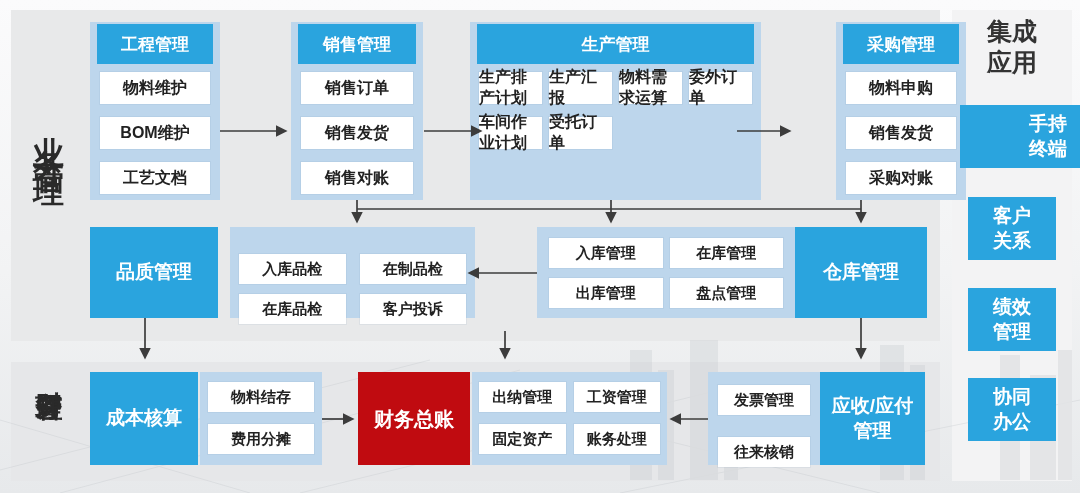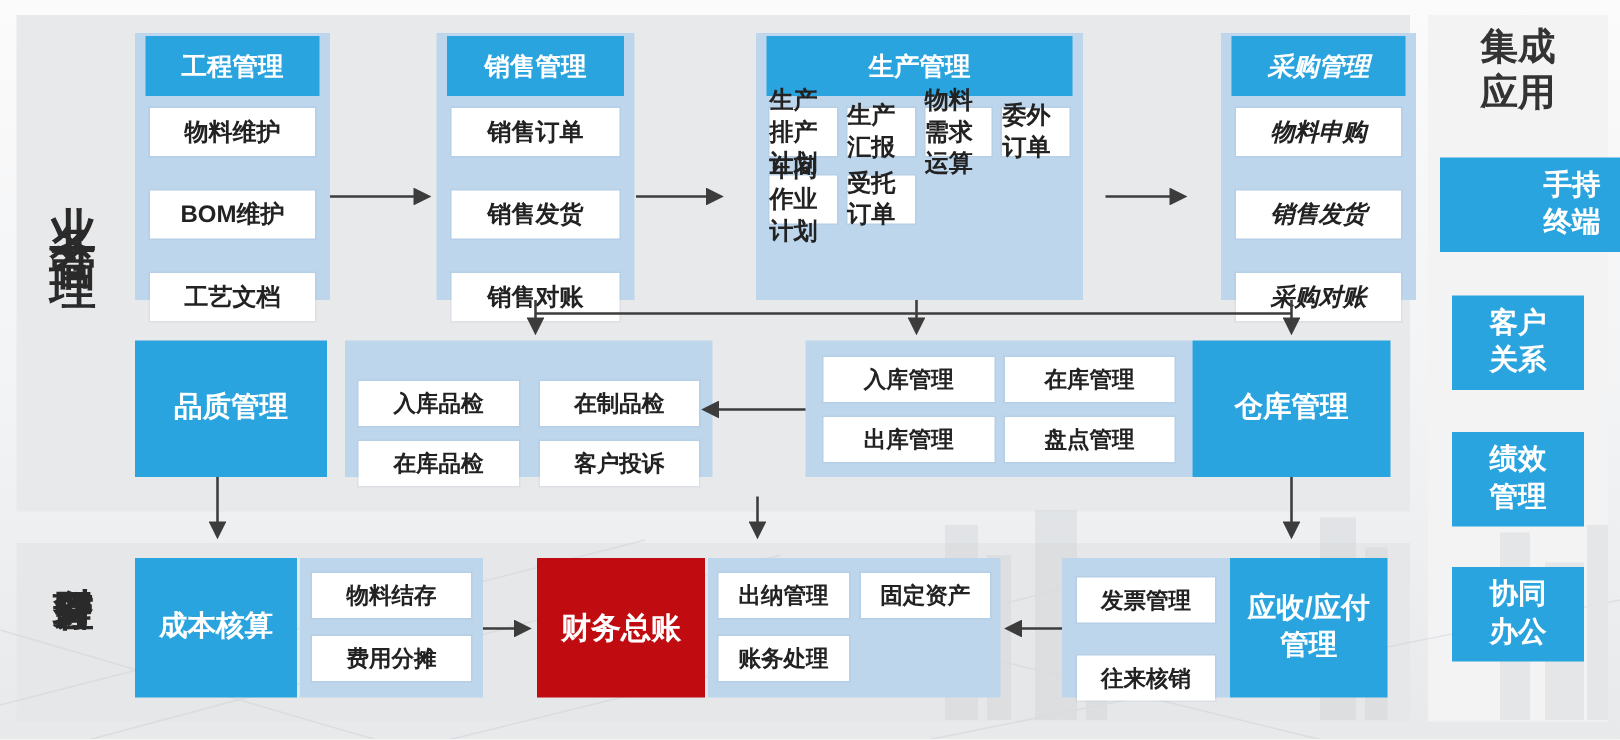--- a/index.html
+++ b/index.html
@@ -10,21 +10,21 @@
   #panel-business{left:11px;top:10px;width:929px;height:331px;background:#e8e9ea;}
   #panel-finance{left:11px;top:362px;width:929px;height:119px;background:#e6e7e9;}
   #panel-right{left:952px;top:10px;width:120px;height:471px;background:#f3f3f4;}
   .vlabel{position:absolute;color:#2a2a2a;font-weight:700;
     writing-mode:vertical-rl;text-orientation:upright;}
   #label-business{left:27px;top:112px;font-size:31px;letter-spacing:13px;}
   #label-finance{left:31px;top:370px;font-size:27px;letter-spacing:1px;}
   .col{position:absolute;top:22px;height:178px;background:#bdd6ec;box-sizing:border-box;}
   .col-header{margin:2px 7px 0;height:40px;background:#2aa4de;color:#fff;
     display:flex;align-items:center;justify-content:center;font-size:17px;font-weight:700;}
-  .col-items{display:flex;flex-direction:column;padding:8px 10px 0;gap:23px;}
+  .col-items{display:flex;flex-direction:column;padding:8px 10px 0;gap:13px;}
   .col-items-grid{display:grid;grid-template-columns:1fr 1fr 1fr 1fr;padding:8px 9px 0;gap:13px 7px;}
   .item{background:#fff;height:32px;display:flex;align-items:center;justify-content:center;
     font-size:16px;font-weight:700;color:#222;box-shadow:0 0 0 1px rgba(120,150,180,.10);}
   .grid{position:absolute;background:#bdd6ec;box-sizing:border-box;display:grid;}
   .grid .item{height:30px;font-size:15px;}
   .mainbox{position:absolute;background:#2aa4de;color:#fff;display:flex;align-items:center;
     justify-content:center;text-align:center;font-size:19px;font-weight:700;
     line-height:1.3;white-space:pre-line;}
   .row-mid{top:227px;height:91px;}
   .row-bot{top:372px;height:93px;}
@@ -92,33 +92,33 @@
 
   <div class="col" style="left:291px;width:132px;">
     <div class="col-header">销售管理</div>
     <div class="col-items">
       <div class="item">销售订单</div>
       <div class="item">销售发货</div>
       <div class="item">销售对账</div>
     </div>
   </div>
 
-  <div class="col" style="left:504px;width:218px;">
+  <div class="col" style="left:470px;width:291px;">
     <div class="col-header">生产管理</div>
     <div class="col-items-grid">
       <div class="item">生产排产计划</div>
       <div class="item">生产汇报</div>
       <div class="item">物料需求运算</div>
       <div class="item">委外订单</div>
       <div class="item">车间作业计划</div>
       <div class="item">受托订单</div>
     </div>
   </div>
 
-  <div class="col" style="left:814px;width:130px;font-style:italic;">
+  <div class="col" style="left:836px;width:130px;">
     <div class="col-header">采购管理</div>
     <div class="col-items">
       <div class="item">物料申购</div>
       <div class="item">销售发货</div>
       <div class="item">采购对账</div>
     </div>
   </div>
 
   <div class="mainbox row-mid" id="box-quality">品质管理</div>
   <div class="grid row-mid" id="grid-quality">
@@ -136,20 +136,21 @@
   <div class="mainbox row-mid" id="box-warehouse">仓库管理</div>
 
   <div class="mainbox row-bot" id="box-cost">成本核算</div>
   <div class="grid row-bot" id="grid-cost">
     <div class="item">物料结存</div>
     <div class="item">费用分摊</div>
   </div>
   <div class="mainbox row-bot" id="box-ledger">财务总账</div>
   <div class="grid row-bot" id="grid-cashier">
     <div class="item">出纳管理</div>
+    <div class="item">工资管理</div>
     <div class="item">固定资产</div>
     <div class="item">账务处理</div>
   </div>
   <div class="grid row-bot" id="grid-invoice">
     <div class="item">发票管理</div>
     <div class="item">往来核销</div>
   </div>
   <div class="mainbox row-bot" id="box-receivable">应收/应付
 管理</div>
 

